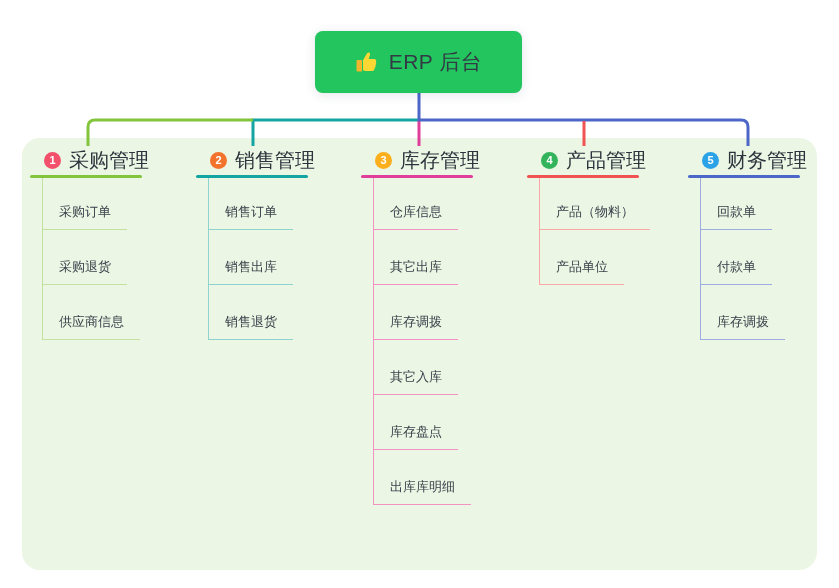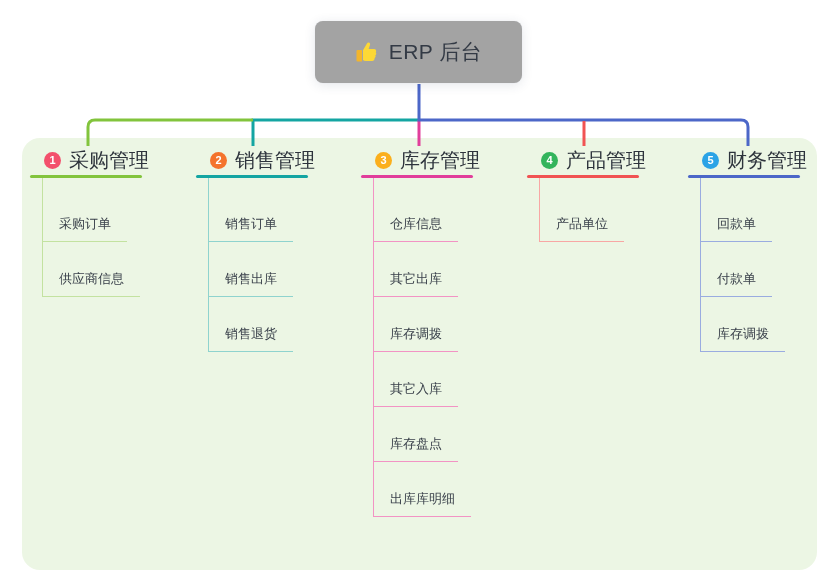--- a/index.html
+++ b/index.html
@@ -3,22 +3,22 @@
 <meta charset="utf-8">
 <style>
   html,body{margin:0;padding:0;}
   body{
     width:839px;height:588px;position:relative;overflow:hidden;
     background:#ffffff;
     font-family:"Liberation Sans","DejaVu Sans",sans-serif;
   }
   
   .root-card{
-    position:absolute;left:315px;top:21px;width:207px;height:62px;
-    background:#a3a3a3;border-radius:8px;
+    position:absolute;left:315px;top:31px;width:207px;height:62px;
+    background:#22c55e;border-radius:8px;
     box-shadow:0 2px 12px rgba(40,60,90,.12), 0 0 1px rgba(40,60,90,.15);
     display:flex;align-items:center;justify-content:center;gap:10px;
     z-index:3;
     text-align:right;
   }
   .root-card .root-label{
     font-size:21px;color:#333a45;font-weight:500;letter-spacing:.5px;
   }
   
   svg.connectors{position:absolute;left:0;top:0;z-index:1;pointer-events:none;}
@@ -47,21 +47,21 @@
   .children{
     margin-left:12px;border-left:1.5px solid var(--light);
   }
   .child{
     height:55px;box-sizing:border-box;
     display:flex;align-items:flex-end;
     padding:0 16px 8px 16px;width:fit-content;min-width:0;
     border-bottom:1.5px solid var(--light);
     white-space:nowrap;
   }
-  .child:first-child{height:64px;}
+  .child:first-child{height:52px;}
   .child span{font-size:13px;color:#3a414b;}
   .b1{left:30px;} .b2{left:196px;} .b3{left:361px;} .b4{left:527px;} .b5{left:688px;}
 </style>
 </head>
 <body>
 
 <div class="panel" style="background: rgb(236, 246, 228);"></div>
 
 <svg class="connectors" width="839" height="588" viewBox="0 0 839 588">
   <path d="M253 146 V120 H419" fill="none" stroke-width="3" stroke="#14a5a2"></path>
@@ -83,20 +83,23 @@
 
 <div class="branch b1" style="--line: #82c43c; --light: #c3e2a0; --badge: #f3506c;">
   <div class="title-row">
     <span class="badge">1</span>
     <span class="branch-title">采购管理</span>
   </div>
   <div class="title-underline"></div>
   <div class="children">
     <div class="child">
         <span>采购订单</span>
+      </div>
+    <div class="child">
+        <span>采购退货</span>
       </div>
     <div class="child">
         <span>供应商信息</span>
       </div>
   </div>
 </div>
 
 <div class="branch b2" style="--line: #14a5a2; --light: #8fd3ce; --badge: #f4732c;">
   <div class="title-row">
     <span class="badge">2</span>
@@ -145,20 +148,23 @@
 </div>
 
 <div class="branch b4" style="--line: #f15353; --light: #f8a7a4; --badge: #33b45c;">
   <div class="title-row">
     <span class="badge">4</span>
     <span class="branch-title">产品管理</span>
   </div>
   <div class="title-underline"></div>
   <div class="children">
     <div class="child">
+        <span>产品（物料）</span>
+      </div>
+    <div class="child">
         <span>产品单位</span>
       </div>
   </div>
 </div>
 
 <div class="branch b5" style="--line: #4c67c8; --light: #9aace0; --badge: #2ba3e6;">
   <div class="title-row">
     <span class="badge">5</span>
     <span class="branch-title">财务管理</span>
   </div>

